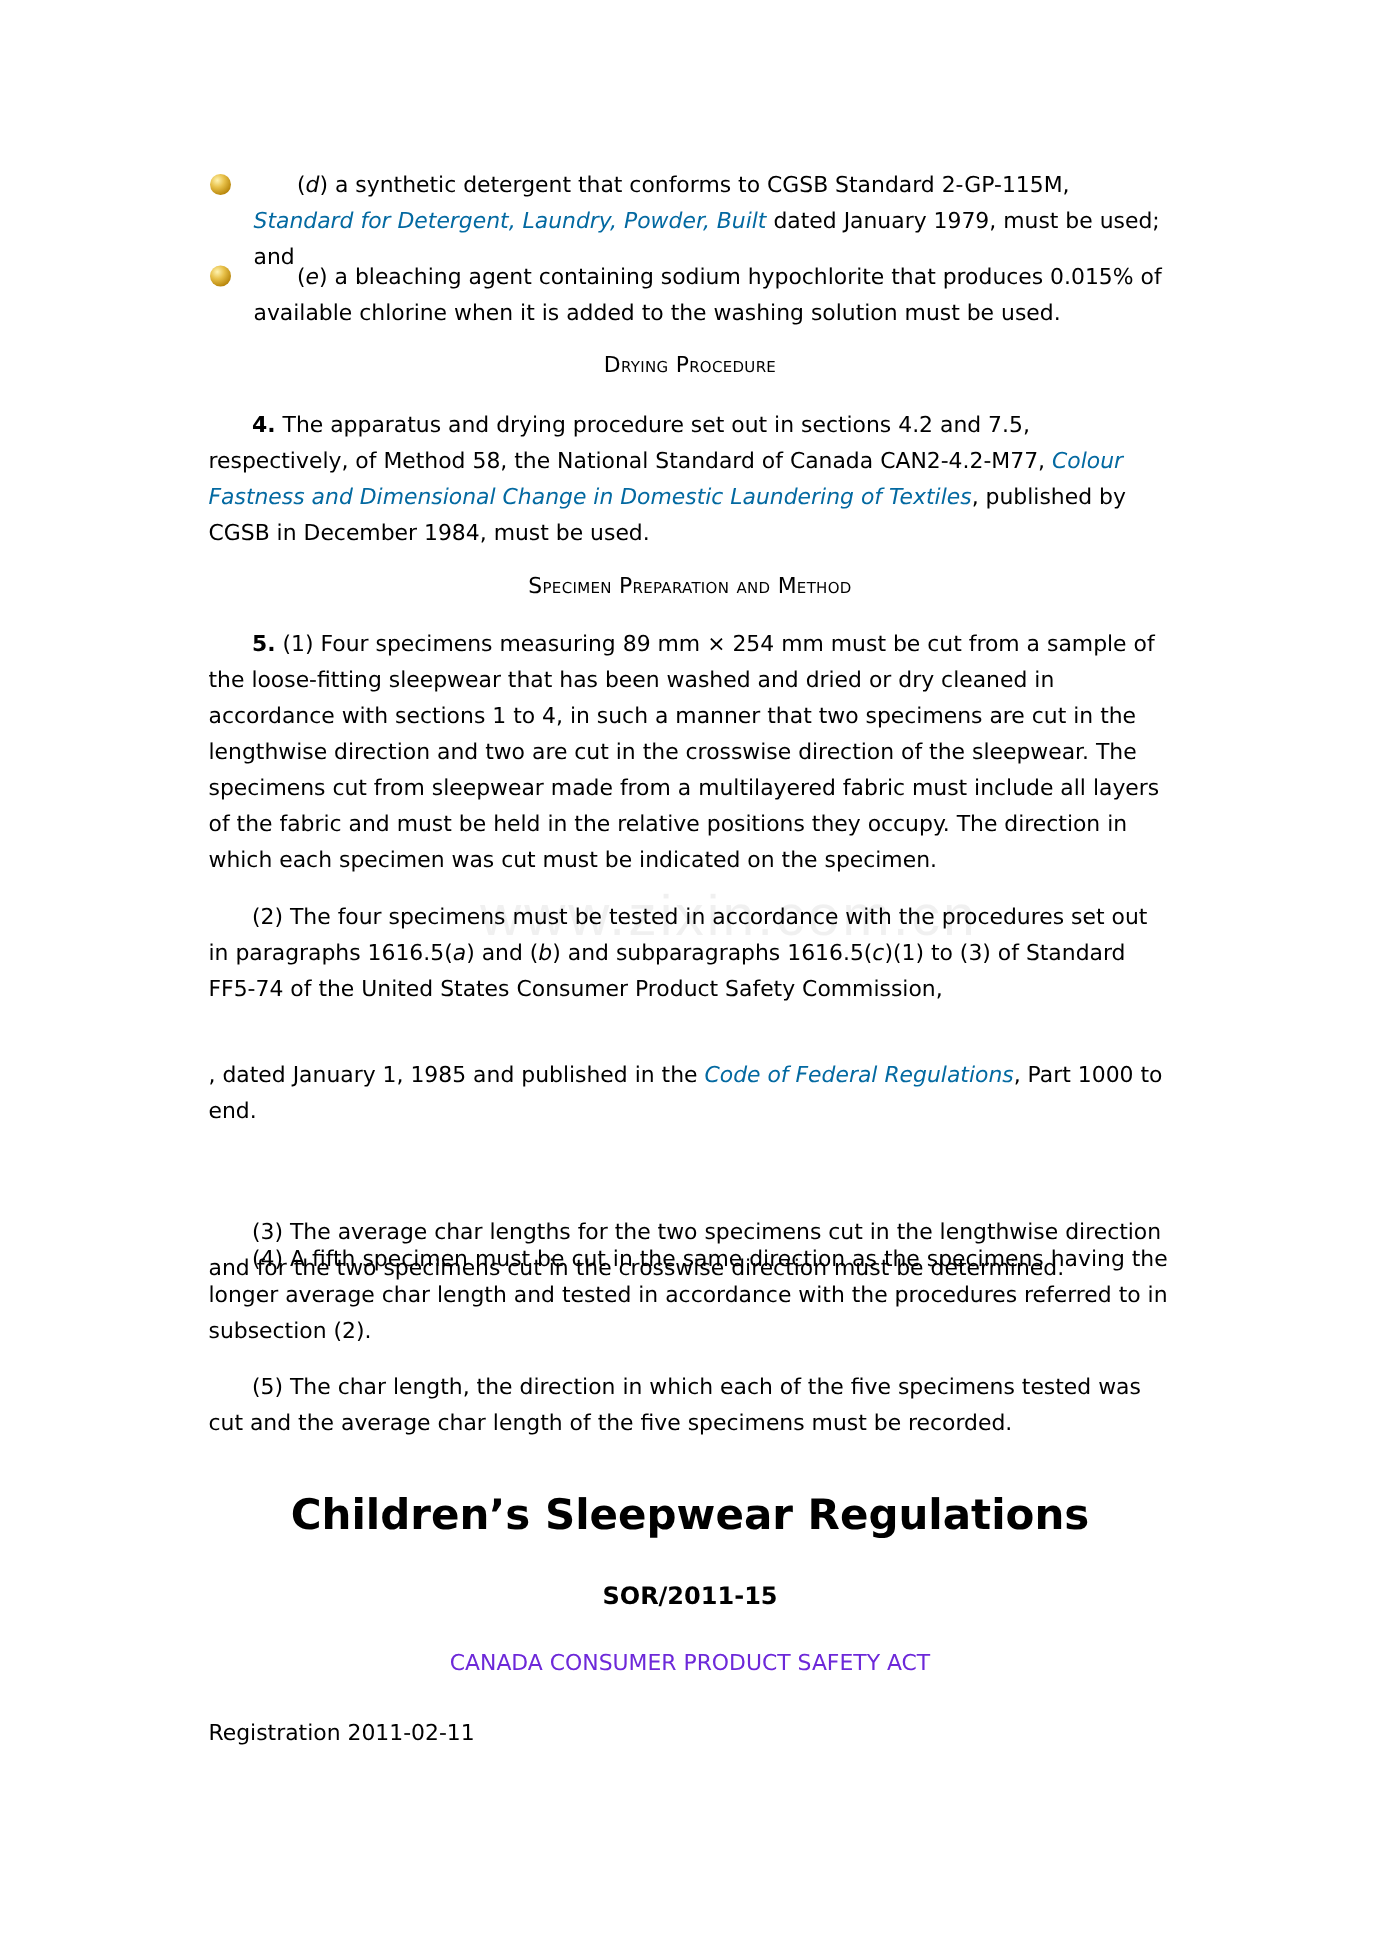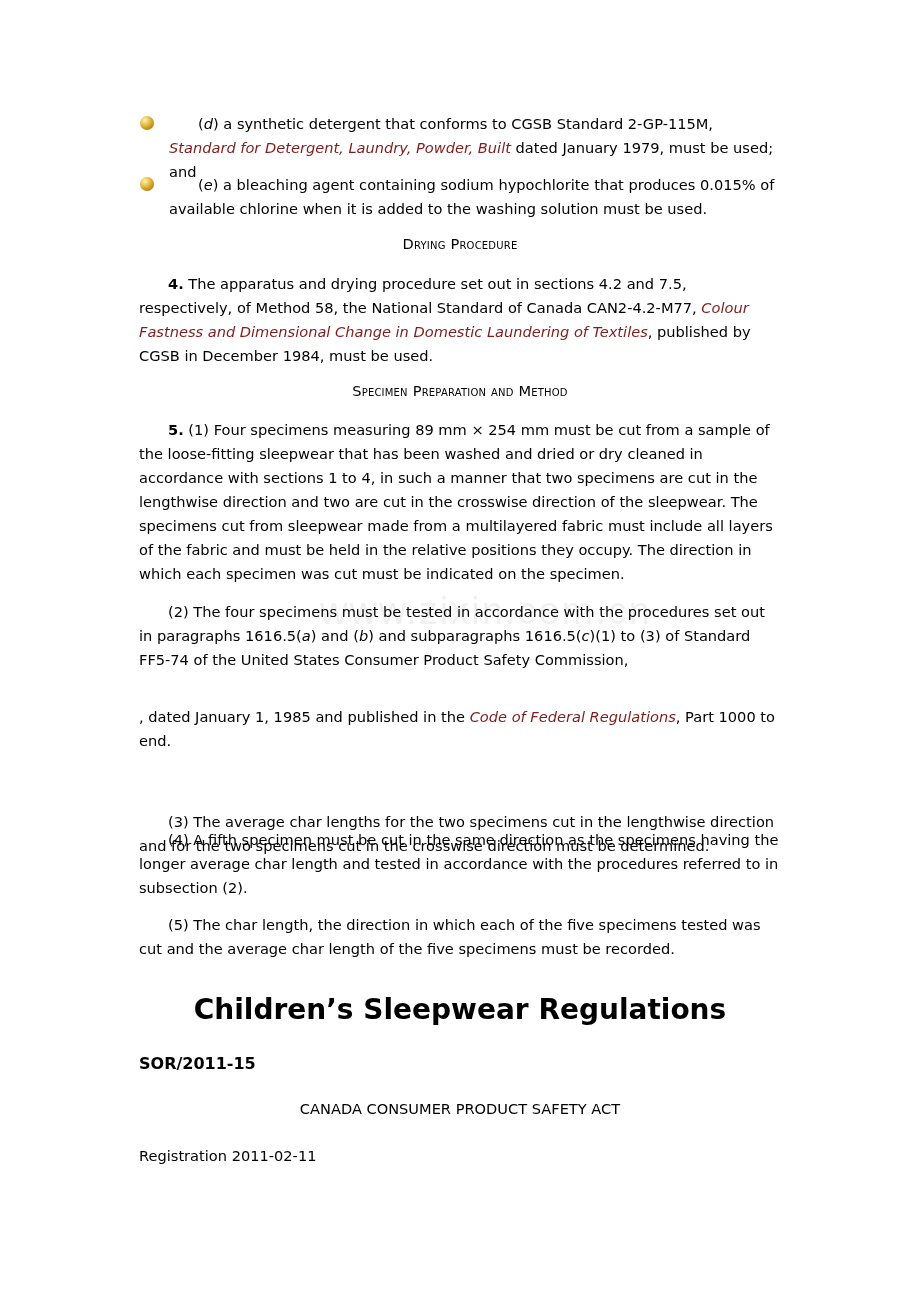--- a/index.html
+++ b/index.html
@@ -5,38 +5,38 @@
   html, body { margin: 0; padding: 0; background: #ffffff; }
   body {
     width: 920px; height: 1302px; position: relative; overflow: hidden;
     font-family: "DejaVu Sans", sans-serif; color: #000;
   }
   .page { position: absolute; left: 139px; top: 0; width: 642px; }
   .p {
     font-size: 14.6px; line-height: 24px; margin: 0; text-align: left;
   }
   .indent { text-indent: 29px; }
-  .cite { color: #7f1d1d; font-style: italic; text-align: right; }
+  .cite { color: #0369a1; font-style: italic; text-align: right; }
   .bullet-item { position: relative; padding-left: 30px; }
   .bullet {
     position: absolute; left: 1px; top: 4px; width: 14px; height: 14px; border-radius: 50%;
     background: radial-gradient(circle at 35% 30%, #fff3b0 0%, #e8c14a 35%, #b8860b 75%, #8a6508 100%);
   }
   .heading-sc {
     text-align: center; font-size: 14.6px; letter-spacing: 0.2px; margin: 0;
     font-variant: small-caps;
   }
   .title {
     text-align: center; font-weight: bold; font-size: 28px; margin: 0;
   }
   .subtitle {
-    font-weight: bold; font-size: 16px; margin: 0;
+    text-align: center; font-weight: bold; font-size: 16px; margin: 0;
   }
   .act {
-    text-align: center; color: #000000; font-size: 14.6px; margin: 0;
+    text-align: center; color: #6d28d9; font-size: 14.6px; margin: 0;
   }
   .watermark {
     position: absolute; left: 320px; top: 590px; font-size: 38px; color: rgba(0,0,0,0.06);
     font-family: "Liberation Sans", sans-serif; letter-spacing: 2px; pointer-events: none;
   }
 </style>
 </head>
 <body>
 
 <div class="watermark">www.zixin.com.cn</div>

